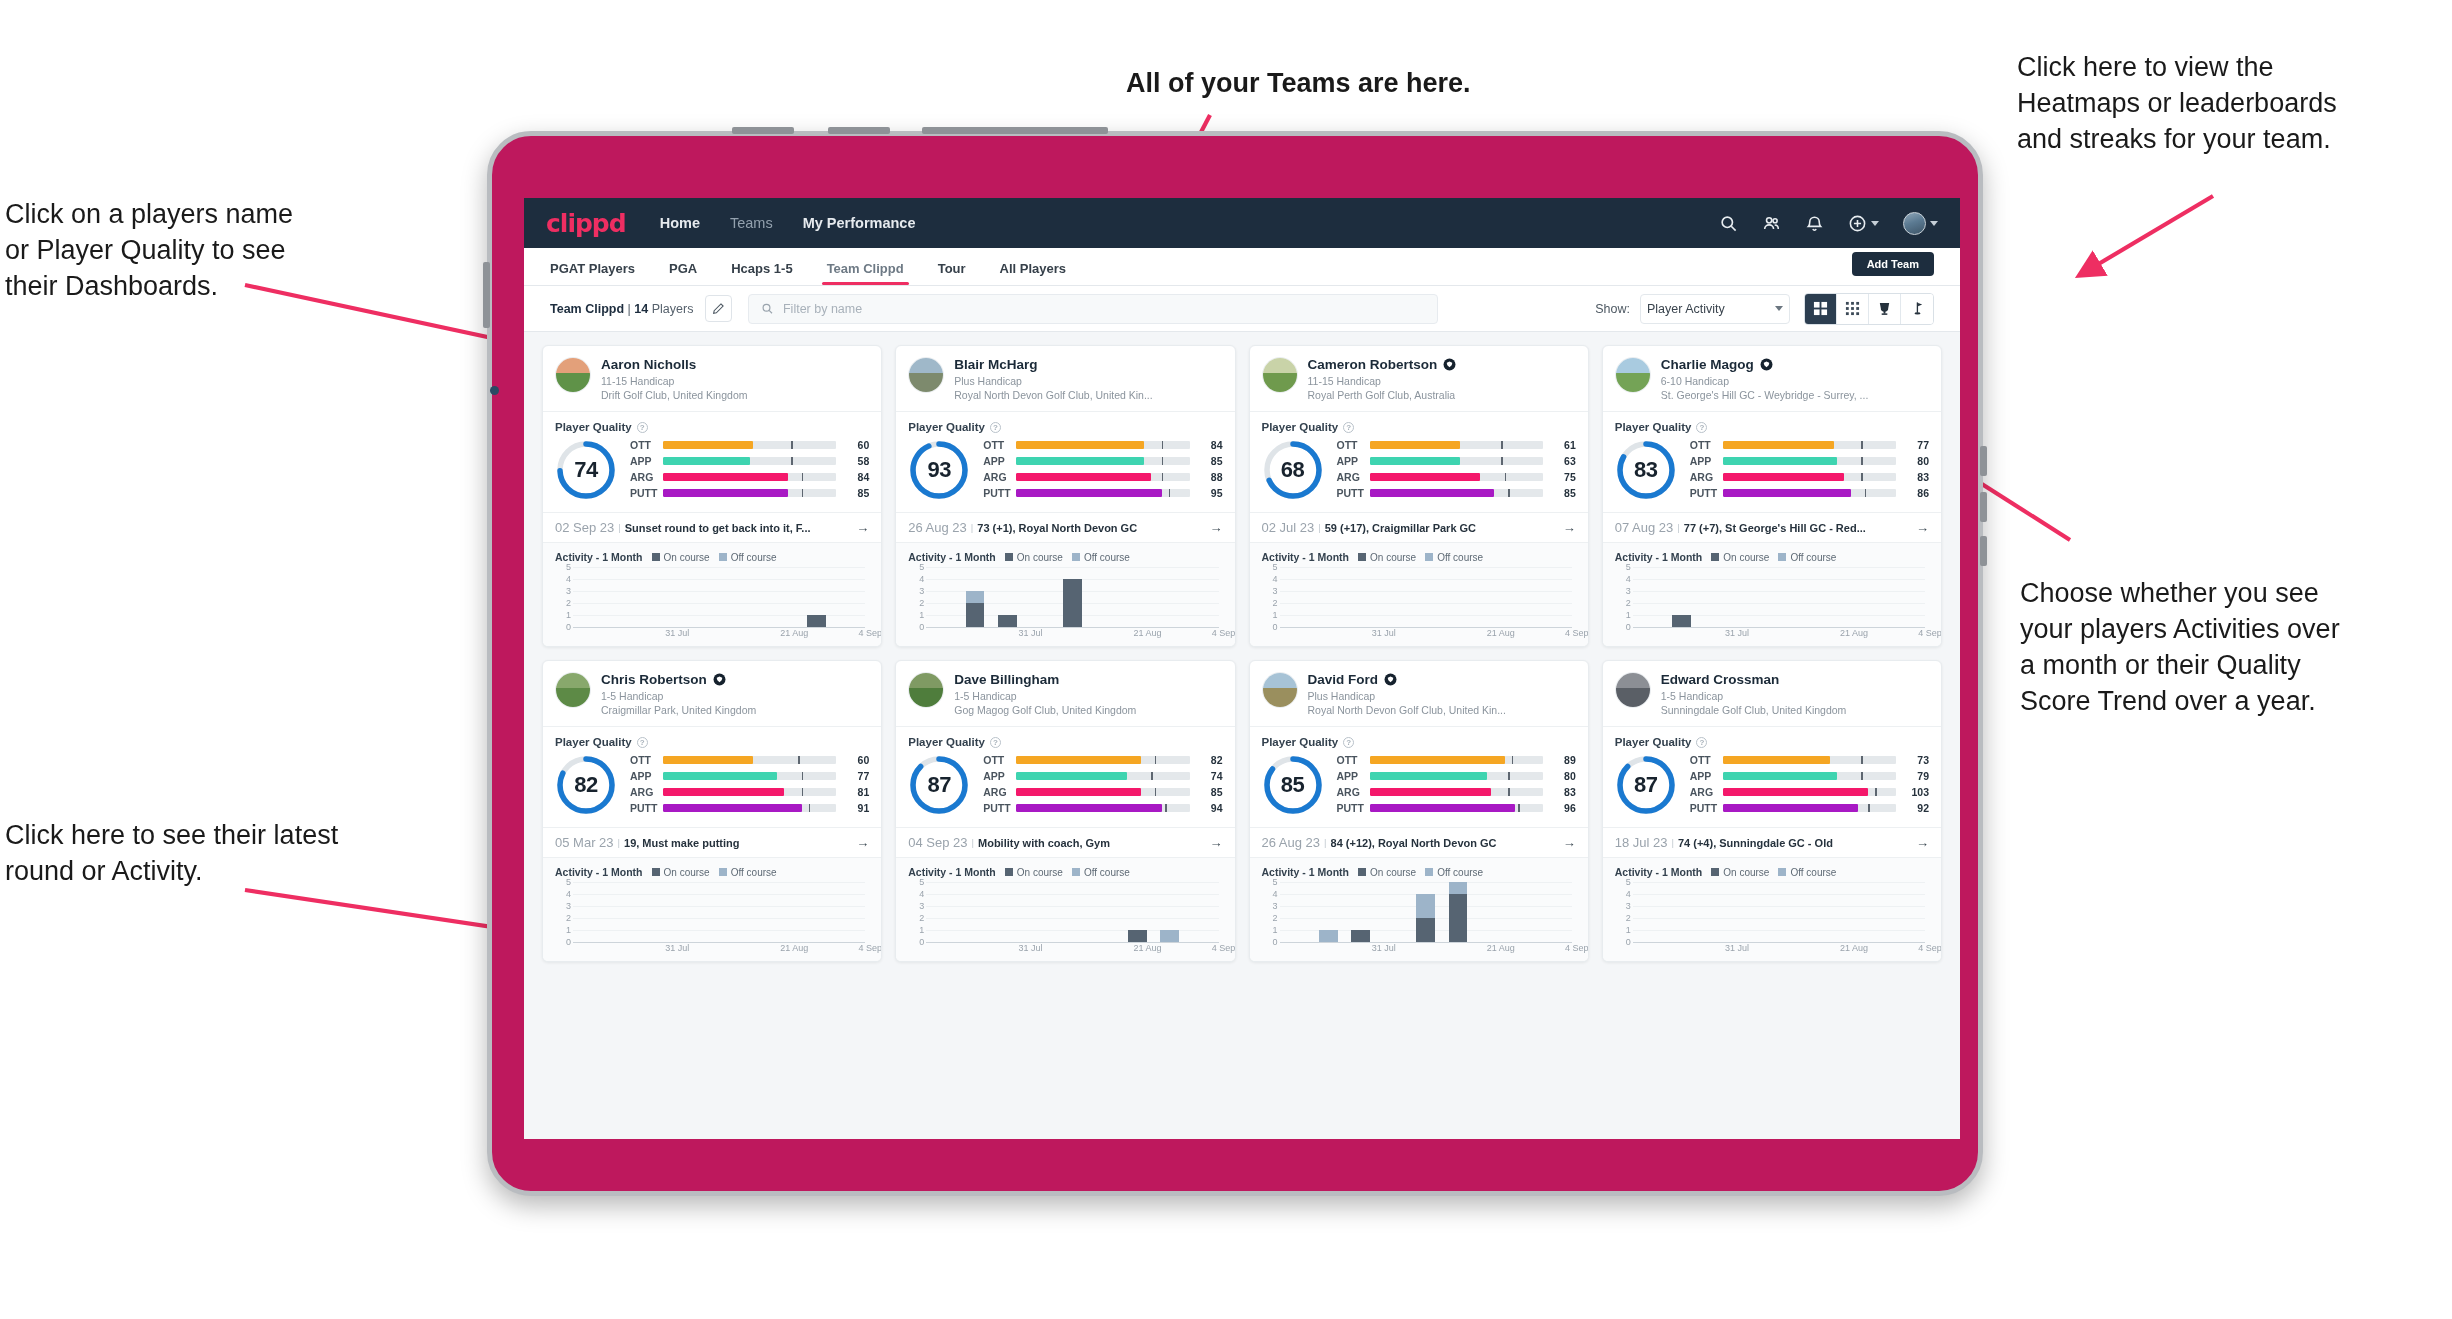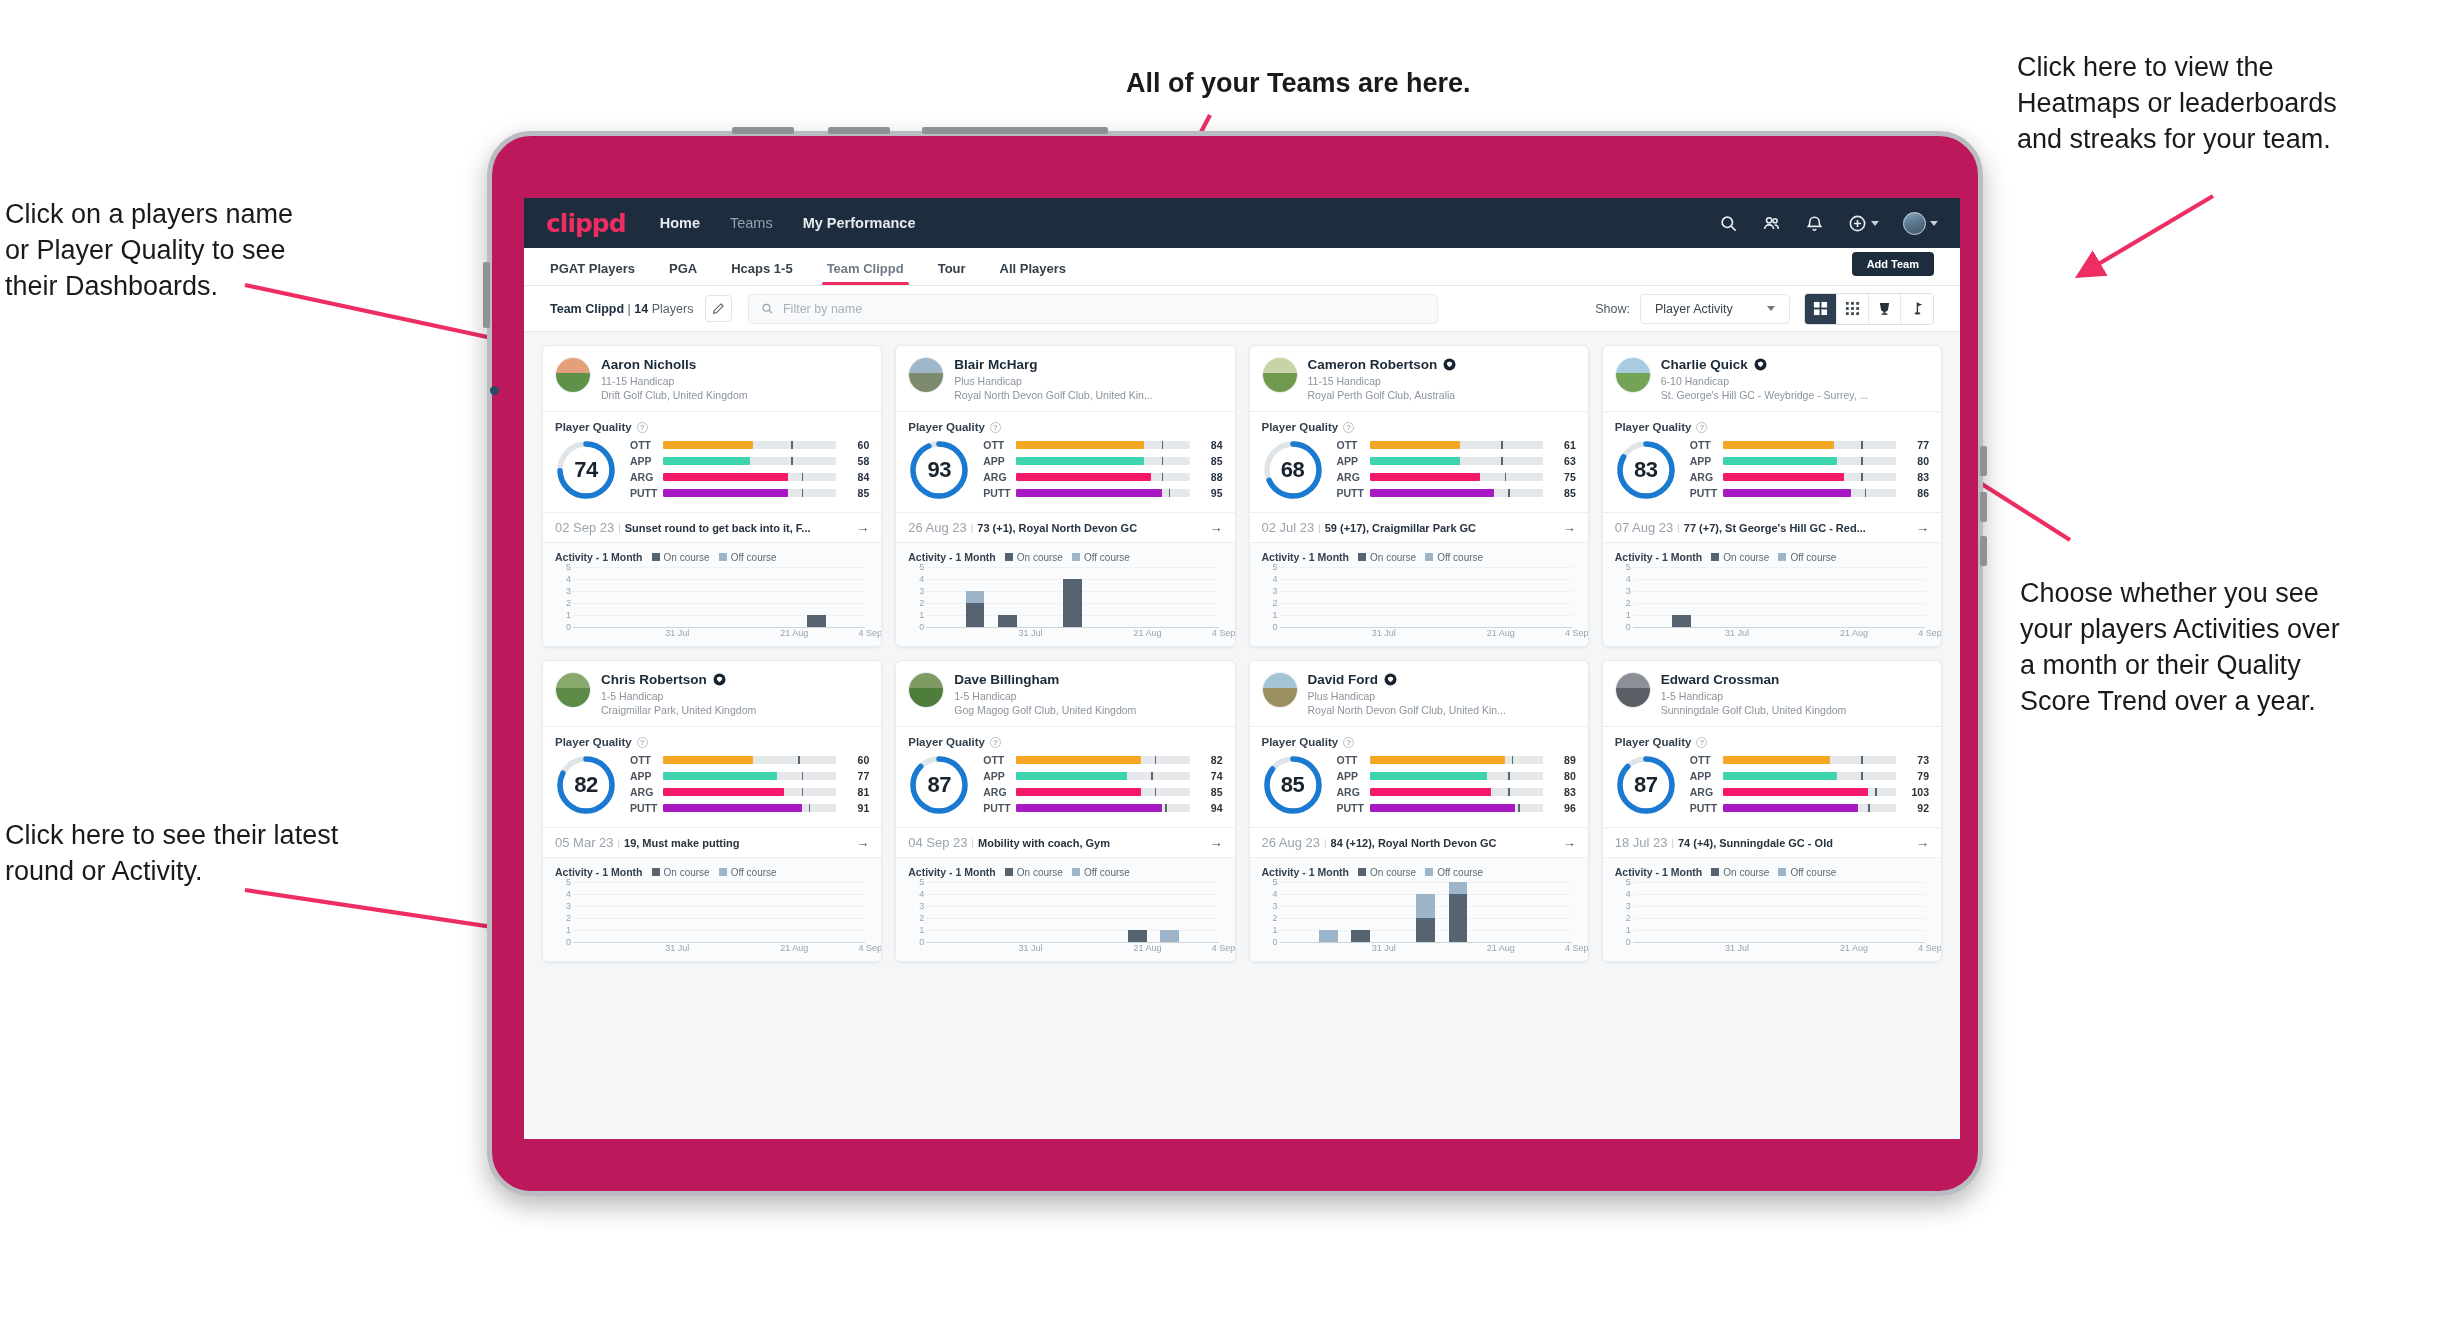--- a/index.html
+++ b/index.html
@@ -111,21 +111,21 @@
   }
   #search-box input {
     border: none; outline: none; background: transparent; margin-left: 9px;
     font-size: 12.5px; color: #59636d; font-family: "Liberation Sans", sans-serif; width: 100%;
   }
   #search-box input::placeholder { color: #a8b1ba; }
   #show-group { margin-left: auto; display: flex; align-items: center; }
   #show-label { font-size: 12.5px; color: #4d5862; margin-right: 10px; }
   #show-select {
     width: 150px; height: 30px; border: 1px solid #e3e8ec; border-radius: 4px;
-    background: #fff; display: flex; align-items: center; padding: 0 14px;
+    background: #fff; display: flex; align-items: center; padding: 0 6px;
     font-size: 12.5px; color: #39434d;
   }
   #show-select .sel-caret {
     margin-left: auto; width: 0; height: 0; border-left: 4.5px solid transparent;
     border-right: 4.5px solid transparent; border-top: 5.5px solid #6b7680;
   }
   #view-toggle { display: flex; margin-left: 14px; border: 1px solid #d9e0e6; border-radius: 4px; overflow: hidden; }
   .vbtn {
     width: 32px; height: 30px; display: flex; align-items: center; justify-content: center;
     background: #fff; border-right: 1px solid #e2e8ed;
@@ -803,21 +803,21 @@
             </div>
           </div>
           <div class="card">
             <div class="card-head">
               <div class="p-avatar">
                 <div class="sky" style="background:#a9cbe0"></div>
                 <div class="ground" style="background:#74a356"></div>
               </div>
               <div class="p-info">
                 <div class="p-name-row">
-                  <span class="p-name">Charlie Quick</span>
+                  <span class="p-name">Charlie Magog</span>
                   <svg class="badge-ic" viewBox="0 0 24 24">
                     <circle cx="12" cy="12" r="11" fill="#16222e"></circle>
                     <path d="M12 6.5l5 2.4c0 4-2.1 6.5-5 8-2.9-1.5-5-4-5-8z" fill="#ffffff"></path>
                   </svg>
                 </div>
                 <div class="p-sub">6-10 Handicap</div>
                 <div class="p-sub">St. George's Hill GC - Weybridge - Surrey, ...</div>
               </div>
             </div>
             <div class="pq-section">

